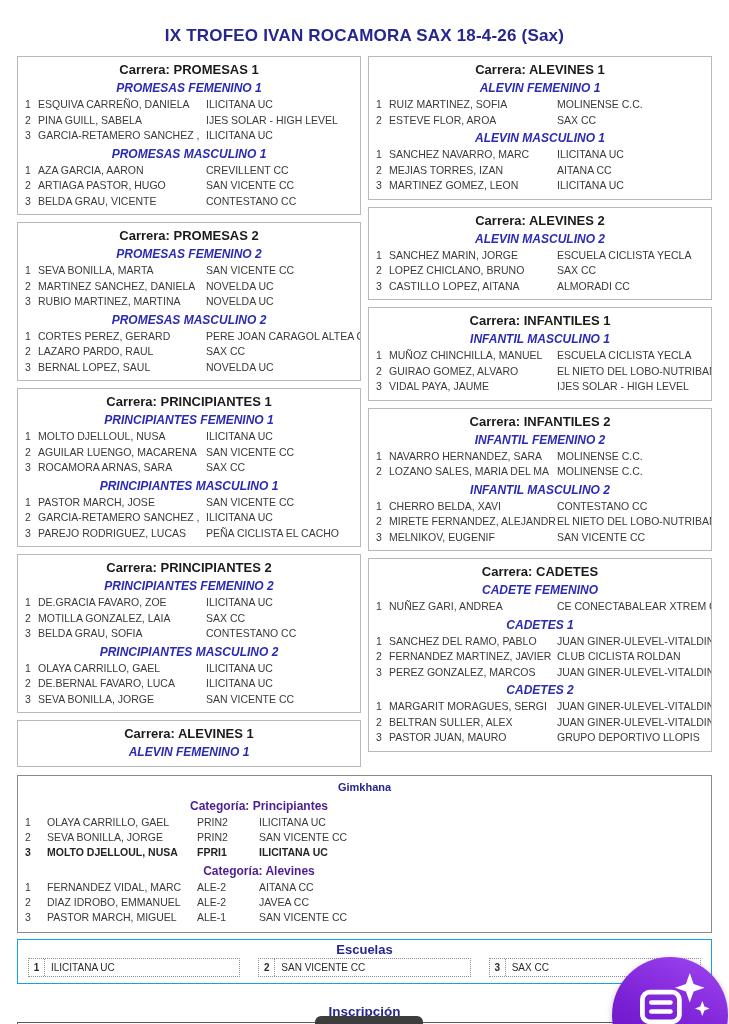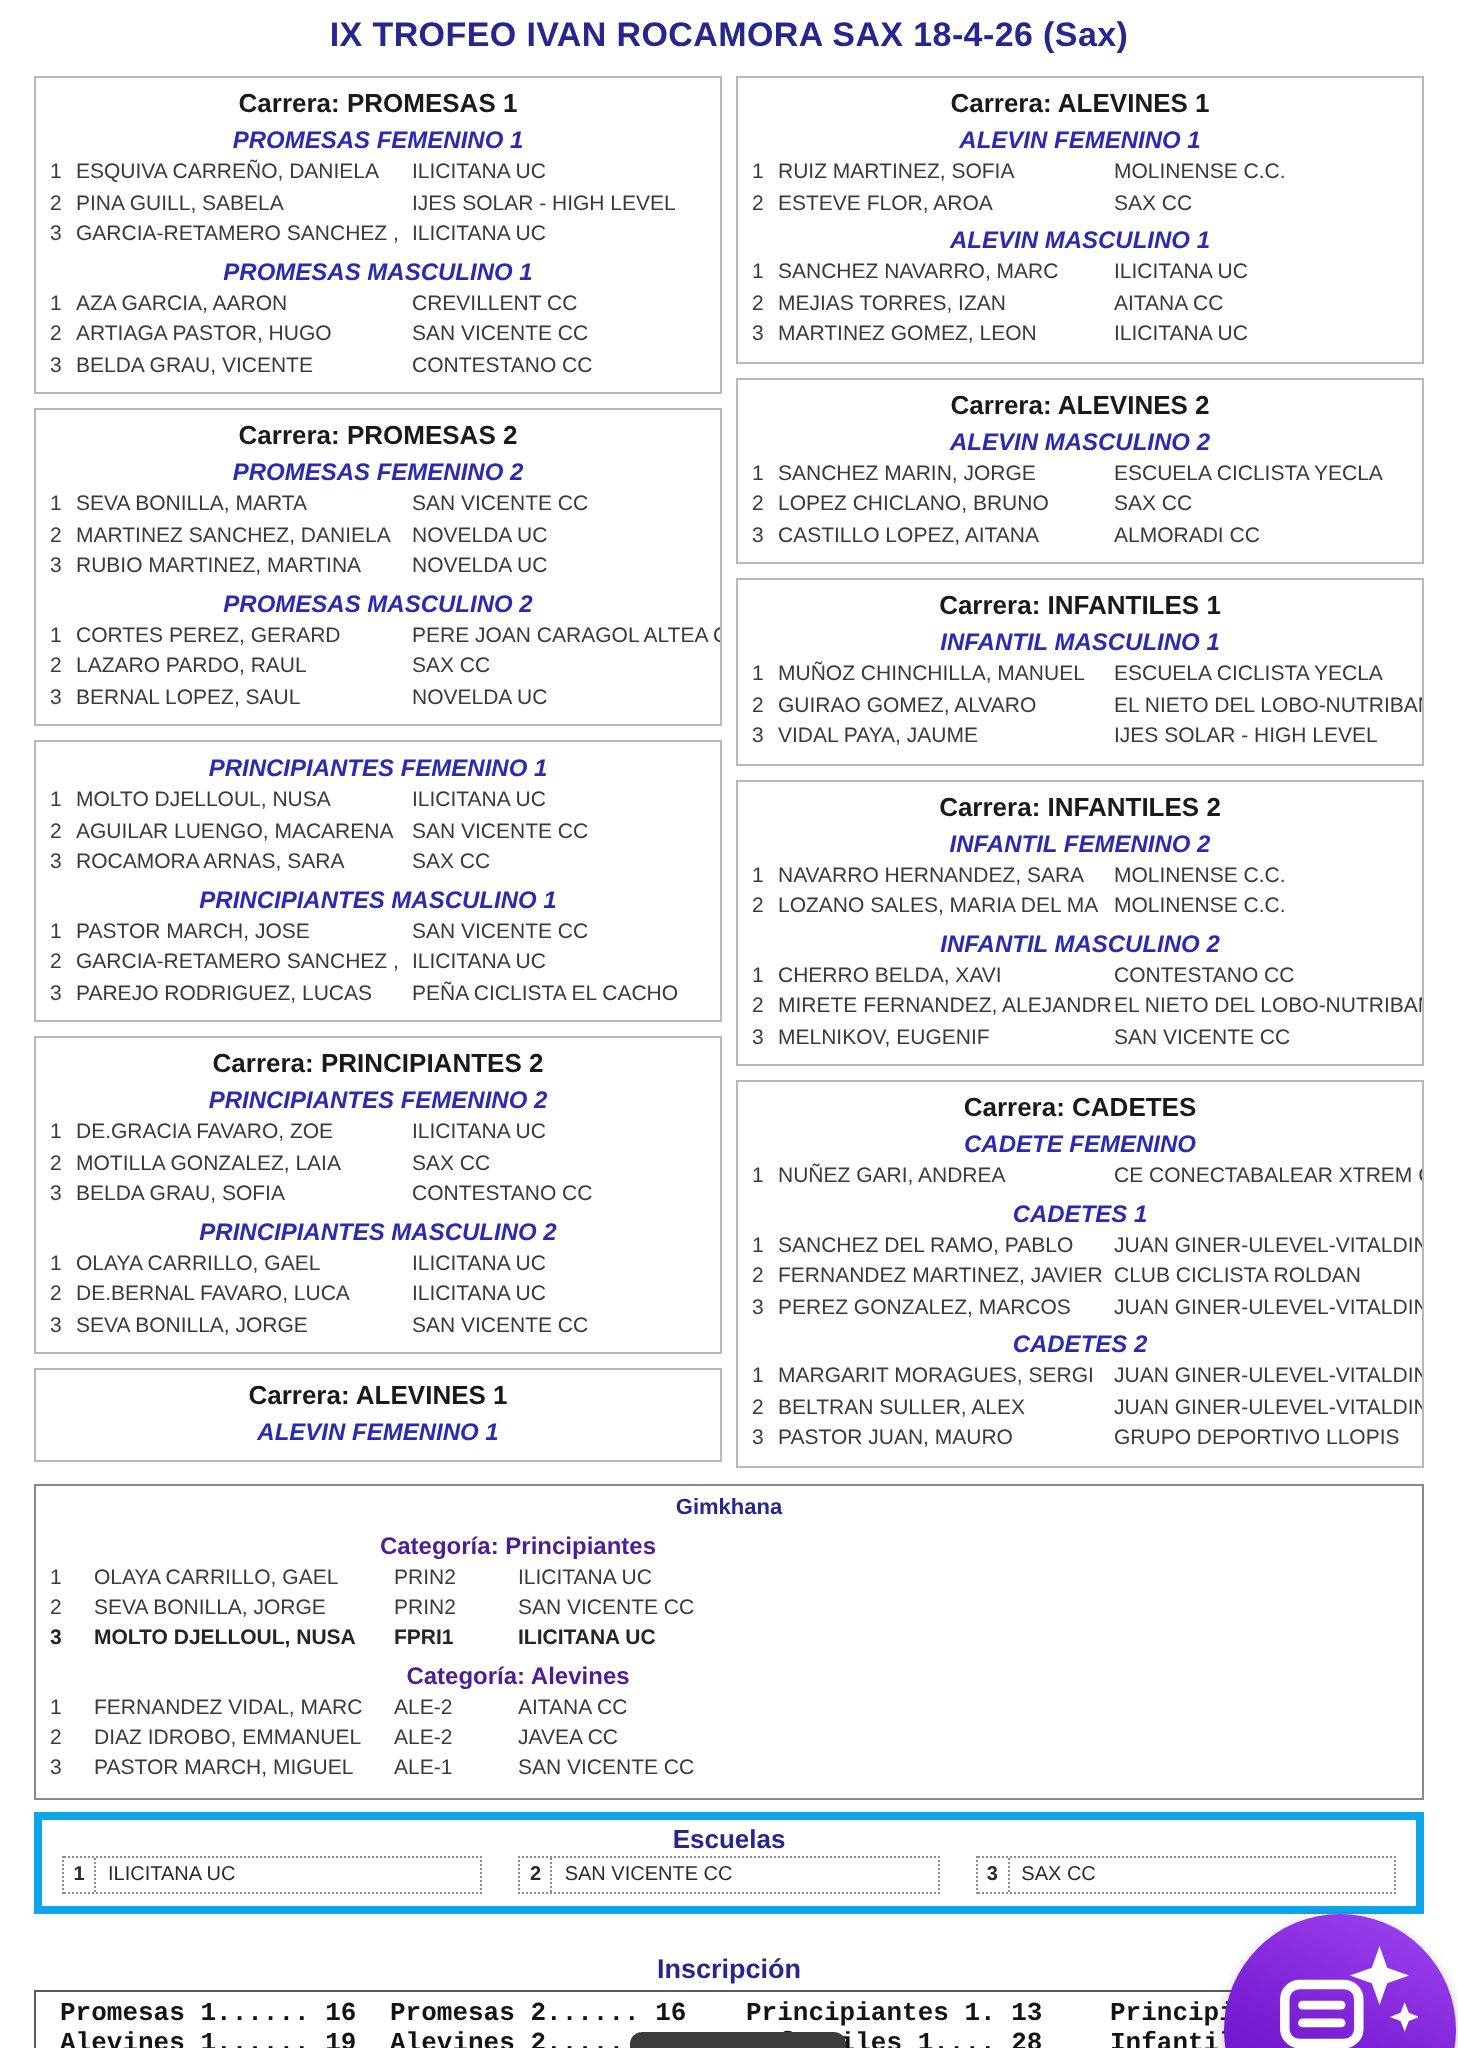--- a/index.html
+++ b/index.html
@@ -3,21 +3,21 @@
 <meta charset="utf-8">
 <style>
   html,body{margin:0;padding:0;}
   body{
     width:729px;height:1024px;background:#ffffff;position:relative;overflow:hidden;
     font-family:"Liberation Sans",sans-serif;-webkit-font-smoothing:antialiased;
   }
   .page{padding:8px 17px 0 17px;}
   .doc-title{
     text-align:center;font-size:17px;font-weight:bold;color:#26268f;
-    margin:0 0 10px 0;letter-spacing:.2px;
+    margin:18px 0 10px 0;letter-spacing:.2px;
   }
   .cols{display:flex;gap:7px;align-items:flex-start;}
   .col{flex:1;display:flex;flex-direction:column;gap:7px;min-width:0;}
   .section{border:1px solid #b8b8b8;padding:3px 0 5px 0;background:#fff;}
   .carrera{text-align:center;font-weight:bold;font-size:13px;color:#1a1a1a;padding:2px 0 1px 0;line-height:15px;}
   .group-title{text-align:center;font-weight:bold;font-style:italic;font-size:12px;color:#2a2ab4;padding:3px 0 2px 0;line-height:14px;}
   .rider-row{display:flex;font-size:10.5px;color:#3a3a3a;line-height:15.5px;padding-left:7px;}
   .rider-row .pos{width:13px;flex:none;}
   .rider-row .rname{width:168px;flex:none;white-space:nowrap;overflow:hidden;}
   .rider-row .club{flex:1;white-space:nowrap;overflow:hidden;}
@@ -26,21 +26,21 @@
   .gimkhana-title{text-align:center;font-weight:bold;font-size:11px;color:#26268f;line-height:16px;}
   .gk-table{width:482px;}
   .gk-cat{text-align:center;font-weight:bold;font-size:12px;color:#4c1d95;padding:4px 0 2px 0;line-height:14px;}
   .gk-row{display:flex;font-size:10.5px;color:#3a3a3a;line-height:15px;padding-left:7px;}
   .gk-row .pos{width:22px;flex:none;}
   .gk-row .rname{width:150px;flex:none;white-space:nowrap;}
   .gk-row .code{width:62px;flex:none;}
   .gk-row .club{flex:1;white-space:nowrap;}
   .gk-row.bold{font-weight:bold;color:#252525;}
 
-  .escuelas{border:4px solid #0ea5e9;margin-top:6px;padding:2px 10px 6px 10px;}
+  .escuelas{border:1px solid #0ea5e9;margin-top:6px;padding:2px 10px 6px 10px;}
   .escuelas-title{text-align:center;font-weight:bold;font-size:13px;color:#26268f;line-height:15px;}
   .esc-cells{display:flex;gap:18px;margin-top:1px;}
   .esc-cell{flex:1;border:1px dotted #8f8f8f;display:flex;align-items:stretch;font-size:10px;color:#2a2a2a;height:17px;}
   .esc-num{width:15px;flex:none;border-right:1px dotted #8f8f8f;font-weight:bold;display:flex;align-items:center;justify-content:center;}
   .esc-name{padding-left:6px;display:flex;align-items:center;white-space:nowrap;}
 
   .insc-title{text-align:center;font-weight:bold;font-size:13.5px;color:#26268f;margin-top:20px;line-height:16px;}
   .insc-box{
     border:1px solid #5a5a5a;margin-top:2px;padding:3px 6px 4px 12px;
     font-family:"Liberation Mono",monospace;font-size:13px;font-weight:bold;color:#141414;
@@ -134,20 +134,21 @@
             <span class="rname">LAZARO PARDO, RAUL</span>
             <span class="club">SAX  CC</span>
           </div>
           <div class="rider-row">
             <span class="pos">3</span>
             <span class="rname">BERNAL LOPEZ, SAUL</span>
             <span class="club">NOVELDA  UC</span>
           </div>
         </div>
         <div class="section">
+          <div class="carrera">Carrera: PRINCIPIANTES 1</div>
           <div class="group-title">PRINCIPIANTES FEMENINO 1</div>
           <div class="rider-row">
             <span class="pos">1</span>
             <span class="rname">MOLTO DJELLOUL, NUSA</span>
             <span class="club">ILICITANA  UC</span>
           </div>
           <div class="rider-row">
             <span class="pos">2</span>
             <span class="rname">AGUILAR LUENGO, MACARENA</span>
             <span class="club">SAN VICENTE  CC</span>

